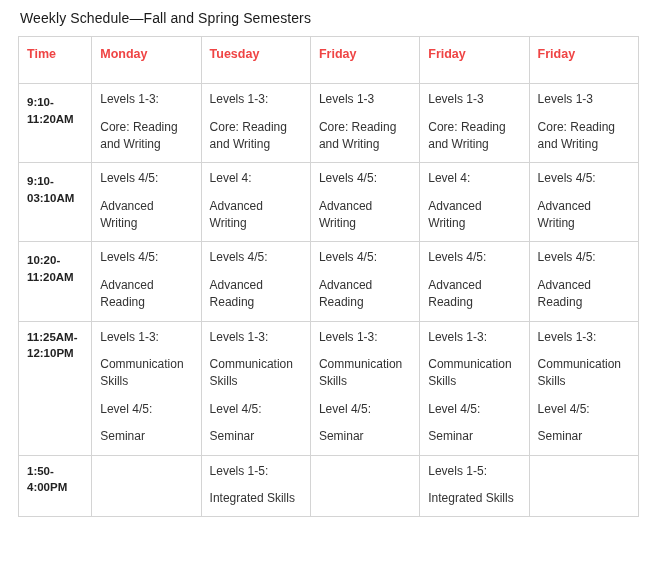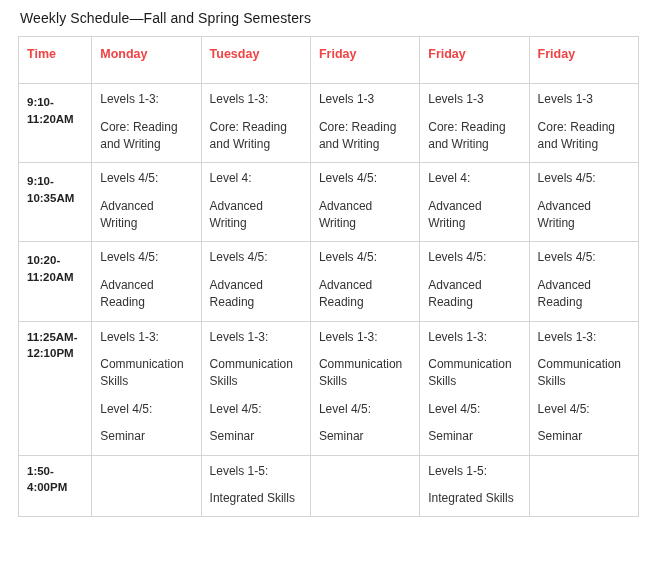--- a/index.html
+++ b/index.html
@@ -121,21 +121,21 @@
         </td>
         <td>
           <div class="line">Levels 1-3</div>
           <div class="line">Core: Reading and Writing</div>
         </td>
       </tr>
 
       <tr>
         <td class="time-cell top">
           <div class="line tight">9:10-</div>
-          <div class="line tight">10:35AM</div>
+          <div class="line tight">03:10AM</div>
         </td>
         <td>
           <div class="line">Levels 4/5:</div>
           <div class="line">Advanced Writing</div>
         </td>
         <td>
           <div class="line">Level 4:</div>
           <div class="line">Advanced Writing</div>
         </td>
         <td>

